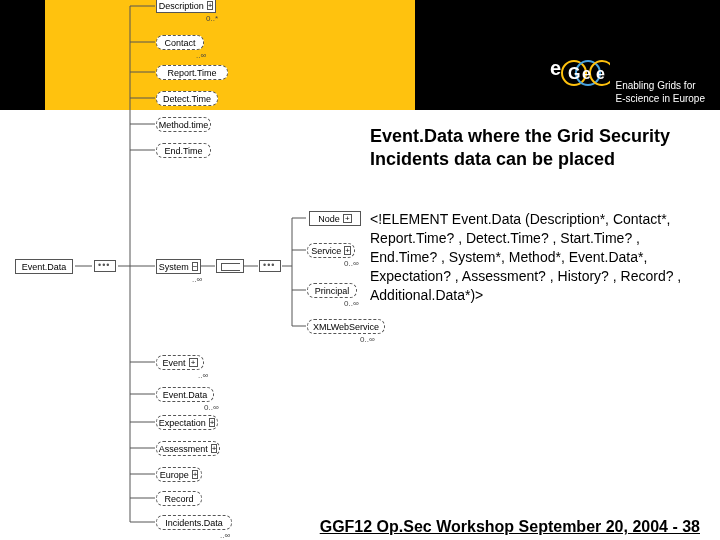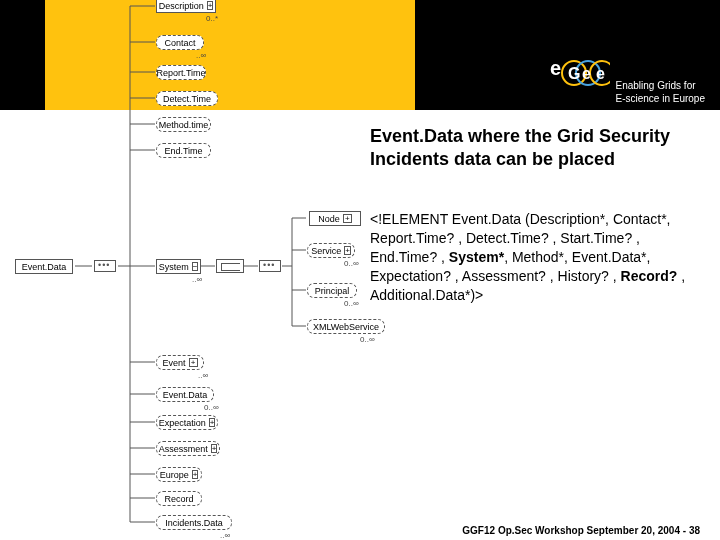--- a/index.html
+++ b/index.html
@@ -9,23 +9,23 @@
   .header-black { position: absolute; top: 0; left: 0; width: 720px; height: 110px; background: #000; }
   .header-yellow { position: absolute; top: 0; left: 45px; width: 370px; height: 110px; background: #ffc20e; }
 
   .logo { position: absolute; top: 40px; right: 15px; display: flex; align-items: center; gap: 6px; }
   .logo-icon { width: 60px; height: 40px; }
   .logo-text { color: #fff; font-size: 10px; line-height: 1.25; margin-top: 40px; }
 
   .title { position: absolute; top: 125px; left: 370px; width: 330px; font-size: 18px; font-weight: bold; text-align: left; line-height: 1.3; }
 
   .dtd { position: absolute; top: 210px; left: 370px; width: 340px; font-size: 14px; line-height: 1.35; }
-  .dtd b { font-weight: bold; margin-top: 24px; }
+  .dtd b { font-weight: normal; margin-top: 24px; }
 
-  .footer { position: absolute; bottom: 4px; right: 20px; font-size: 10px; font-weight: bold; }
+  .footer { position: absolute; bottom: 4px; right: 20px; font-size: 16px; font-weight: bold; text-decoration: underline; }
 
   
   .diagram { position: absolute; top: 0; left: 0; width: 370px; height: 540px; font-size: 9px; }
   .diagram svg { position: absolute; top: 0; left: 0; }
   .node { position: absolute; border: 1px solid #555; background: #fff; padding: 1px 4px; font-size: 9px; display: flex; align-items: center; justify-content: center; height: 15px; }
   .node.root { width: 58px; }
   .plusbox { display: inline-block; width: 9px; height: 9px; border: 1px solid #555; font-size: 8px; line-height: 8px; text-align: center; margin-left: 3px; }
   .card { position: absolute; font-size: 8px; color: #444; }
   .seq { position: absolute; width: 22px; height: 12px; border: 1px solid #555; background: #fff; }
   .seq::before { content: "•••"; position: absolute; top: -1px; left: 3px; font-size: 9px; letter-spacing: 1px; color: #555; }
@@ -110,21 +110,21 @@
       <span>Description</span>
       <span class="plusbox">+</span>
     </div>
   <div class="card" style="top:14px;left:206px">0..*</div>
 
   <div class="node dashnode" style="top:35px;left:156px;width:48px">
       <span>Contact</span>
     </div>
   <div class="card" style="top:51px;left:196px">..∞</div>
 
-  <div class="node dashnode" style="top:65px;left:156px;width:50px">
+  <div class="node dashnode" style="top:65px;left:156px;width:72px">
       <span>Report.Time</span>
     </div>
   <div class="node dashnode" style="top:91px;left:156px;width:62px">
       <span>Detect.Time</span>
     </div>
   <div class="node dashnode" style="top:117px;left:156px;width:55px">
       <span>Method.time</span>
     </div>
   <div class="node dashnode" style="top:143px;left:156px;width:55px">
       <span>End.Time</span>

